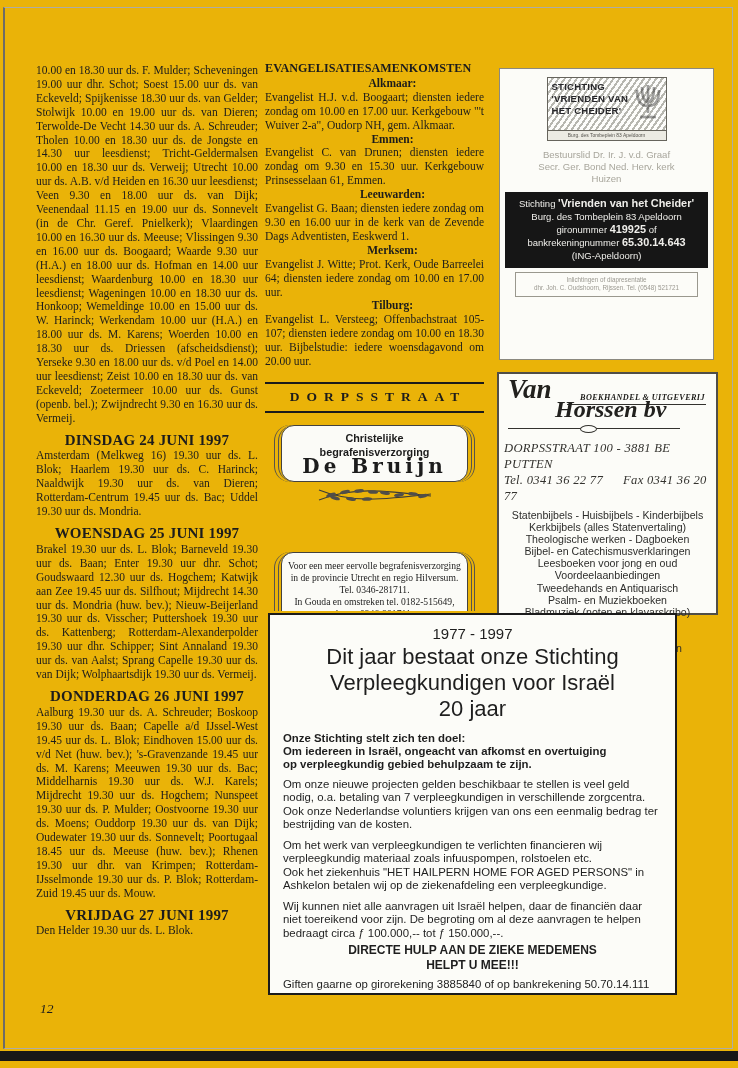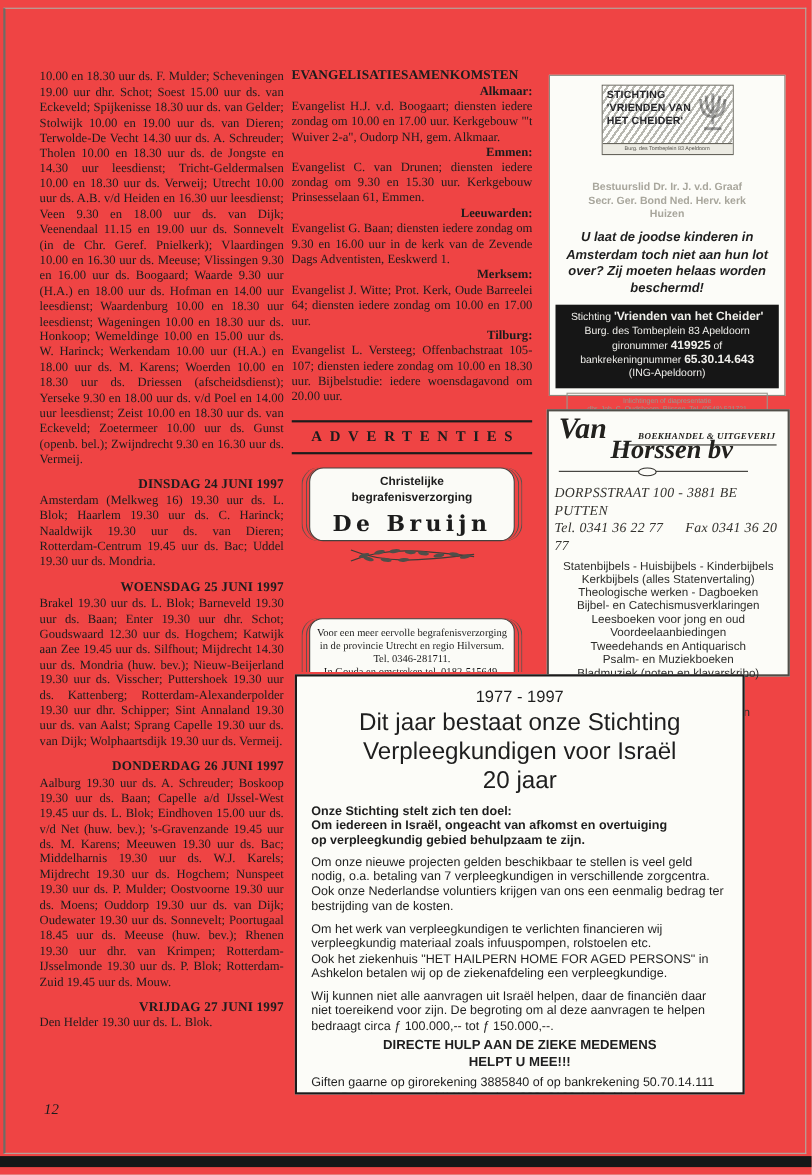--- a/index.html
+++ b/index.html
@@ -1,63 +1,63 @@
 <!DOCTYPE html>
 <html><head>
 <meta charset="utf-8">
 <style>
   html,body { margin:0; padding:0; background:#d8d8d2; }
-  .page { position:relative; width:738px; height:1068px; background:#ef4444; overflow:hidden;
+  .page { position:relative; width:738px; height:1068px; background:#eab308; overflow:hidden;
           color:#1c1c1c; font-family:"Liberation Serif", serif; }
   .scan-frame { position:absolute; left:3px; top:7px; width:727px; height:1040px;
                 border:1px solid #aeaca4; border-left:2px solid #6e6c66; pointer-events:none; }
   .bottom-band { position:absolute; left:0; top:1051px; width:738px; height:10px; background:#171717; }
 
   
   .col-left { position:absolute; left:36px; top:64px; width:222px; height:935px; overflow:hidden;
               font-size:11.5px; line-height:13.9px; text-align:justify; }
   .body-p { margin:0; }
-  .day-heading { font-weight:bold; text-align:right; font-size:12px; margin:8px 0 2px; letter-spacing:0.2px; }
+  .day-heading { font-weight:bold; text-align:center; font-size:15px; margin:8px 0 2px; letter-spacing:0.2px; }
   .page-number { position:absolute; left:40px; top:1001px; font-style:italic; font-size:13.5px; }
 
   
   .col-mid { position:absolute; left:265px; top:62px; width:219px; height:549px; overflow:hidden;
              font-size:11.5px; line-height:13.9px; text-align:justify; }
   .evang-heading { font-weight:bold; font-size:12.1px; margin:0 0 1px 0; letter-spacing:0.1px; }
-  .city { font-weight:bold; text-align:right;margin-left:36px; }
+  .city { font-weight:bold; text-align:center;margin-left:36px; }
   .entry-body { margin:0; }
 
   .adv-block { margin-top:13px; }
   .adv-rule { border-top:2px solid #1b1b1b; }
   .adv-title { text-align:center; font-weight:bold; font-size:13.5px; letter-spacing:7px; text-indent:7px; padding:6px 0 7px; }
 
   
   .bruijn { margin:12px 9px 0; }
   .stack { border-left:1.3px solid #55534e; border-right:1.3px solid #55534e; border-radius:16px; padding:0 2.5px; }
   .bruijn-box1 { border:1.4px solid #44423e; border-radius:13px; padding:6px 16px 7px; text-align:center; background:#fbfbf7; }
   .bruijn-tagline { font-family:"Liberation Sans", sans-serif; font-weight:bold; font-size:10.8px; }
-  .bruijn-name { font-family:"DejaVu Serif", serif; font-weight:bold; font-size:20px; letter-spacing:4px; margin-top:10px; }
+  .bruijn-name { font-family:"DejaVu Serif", serif; font-weight:bold; font-size:20px; letter-spacing:4px; margin-top:0; }
   .laurel { text-align:center; margin:1px 0; line-height:0; }
   .bruijn-box2 { border:1.4px solid #44423e; border-radius:12px; padding:7px 4px 7px; text-align:center;
                  font-size:9.6px; line-height:12px; background:#fbfbf7;margin-top:45px; }
   .pre { white-space:pre-line; }
   .bruijn-footer { margin-top:5px; }
 
   
   .cheider { position:absolute; left:499px; top:68px; width:213px; height:290px; border:1px solid #8b897f; background:#fcfcf8; }
   .cheider-logo { position:relative; width:118px; margin:8px auto 0; border:1px solid #66645c; }
   .cheider-logo-stripes { position:relative; height:52px;
       background:repeating-linear-gradient(125deg, #fdfdfb 0px, #fdfdfb 3px, #b7b7b0 3px, #b7b7b0 5px); }
   .cheider-logo-title { position:absolute; left:4px; top:3px; font-family:"Liberation Sans", sans-serif;
       font-weight:bold; font-size:9.6px; line-height:11.8px; color:#26262a; letter-spacing:0.2px; }
   .menorah { position:absolute; right:3px; top:3px; }
   .cheider-logo-sub { border-top:1px solid #66645c; font-family:"Liberation Sans", sans-serif; font-size:4.9px;
       color:#54524c; text-align:center; padding:2px 1px; background:#ecebe3; }
-  .cheider-board { margin-top:24px; text-align:center; font-family:"Liberation Sans", sans-serif;
-      font-size:9.6px; line-height:11.8px; color:#a8a69c;font-weight:bold; }
+  .cheider-board { margin-top:8px; text-align:center; font-family:"Liberation Sans", sans-serif;
+      font-size:9.6px; line-height:11.8px; color:#a8a69c; }
   .cheider-msg { margin:8px 7px 0; text-align:center; font-family:"Liberation Sans", sans-serif;
       font-weight:bold; font-style:italic; font-size:11.8px; line-height:15.2px; color:#1f1f1f; }
   .cheider-bank { margin:8px 5px 0; background:#161616; color:#efeeea; text-align:center;
       font-family:"Liberation Sans", sans-serif; font-size:9.5px; line-height:12.3px; padding:5px 2px 6px; }
   .cheider-bank b { font-size:10.9px; }
   .cheider-info { margin:4px 15px 0; border:1px solid #9a988e; text-align:center;
       font-family:"Liberation Sans", sans-serif; font-size:6.3px; line-height:8.6px; color:#9a9890; padding:3px 1px; }
 
   
   .vh { position:absolute; left:497px; top:372px; width:217px; height:239px; border:2px solid #504e48; background:#fcfcf8; }
@@ -114,21 +114,21 @@
     <div class="entry-body">Evangelist C. van Drunen; diensten iedere zondag om 9.30 en 15.30 uur. Kerkgebouw Prinsesselaan 61, Emmen.</div>
     <div class="city">Leeuwarden:</div>
     <div class="entry-body">Evangelist G. Baan; diensten iedere zondag om 9.30 en 16.00 uur in de kerk van de Zevende Dags Adventisten, Eeskwerd 1.</div>
     <div class="city">Merksem:</div>
     <div class="entry-body">Evangelist J. Witte; Prot. Kerk, Oude Barreelei 64; diensten iedere zondag om 10.00 en 17.00 uur.</div>
     <div class="city">Tilburg:</div>
     <div class="entry-body">Evangelist L. Versteeg; Offenbachstraat 105-107; diensten iedere zondag om 10.00 en 18.30 uur. Bijbelstudie: iedere woensdagavond om 20.00 uur.</div>
 
     <div class="adv-block">
       <div class="adv-rule"></div>
-      <div class="adv-title">ADVERTENTIES</div>
+      <div class="adv-title">DORPSSTRAAT</div>
       <div class="adv-rule"></div>
     </div>
 
     <div class="bruijn">
       <div class="stack">
           <div class="stack">
         <div class="bruijn-box1">
           <div class="bruijn-tagline">Christelijke begrafenisverzorging</div>
           <div class="bruijn-name">De Bruijn</div>
         </div>
@@ -187,21 +187,20 @@
         </div>
         <div class="cheider-logo-title pre">STICHTING
 'VRIENDEN VAN
 HET CHEIDER'</div>
       </div>
       <div class="cheider-logo-sub">Burg. des Tombeplein 83  Apeldoorn</div>
     </div>
     <div class="cheider-board pre">Bestuurslid Dr. Ir. J. v.d. Graaf
 Secr. Ger. Bond Ned. Herv. kerk
 Huizen</div>
-    <div class="cheider-msg">U laat de joodse kinderen in Amsterdam toch niet aan hun lot over? Zij moeten helaas worden beschermd!</div>
     <div class="cheider-bank">
       <div><span>Stichting </span><b>'Vrienden van het Cheider'</b></div>
       <div>Burg. des Tombeplein 83  Apeldoorn</div>
       <div><span>gironummer </span><b>419925</b><span> of</span></div>
       <div><span>bankrekeningnummer </span><b>65.30.14.643</b></div>
       <div>(ING-Apeldoorn)</div>
     </div>
     <div class="cheider-info pre">Inlichtingen of diapresentatie
 dhr. Joh. C. Oudshoorn, Rijssen. Tel. (0548) 521721</div>
   </div>

